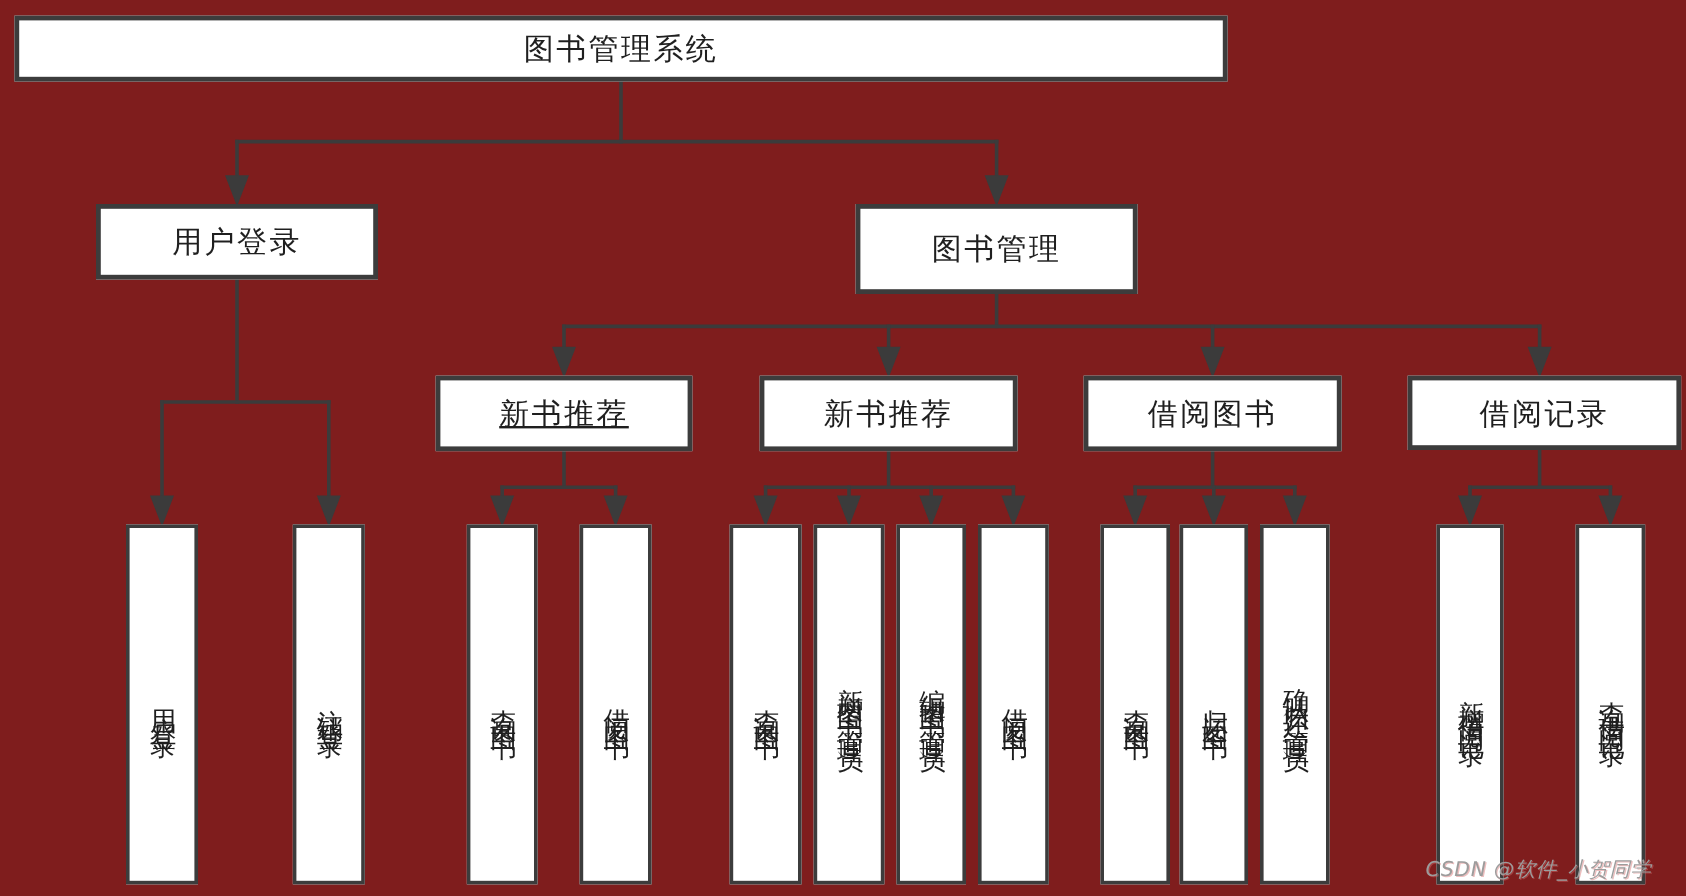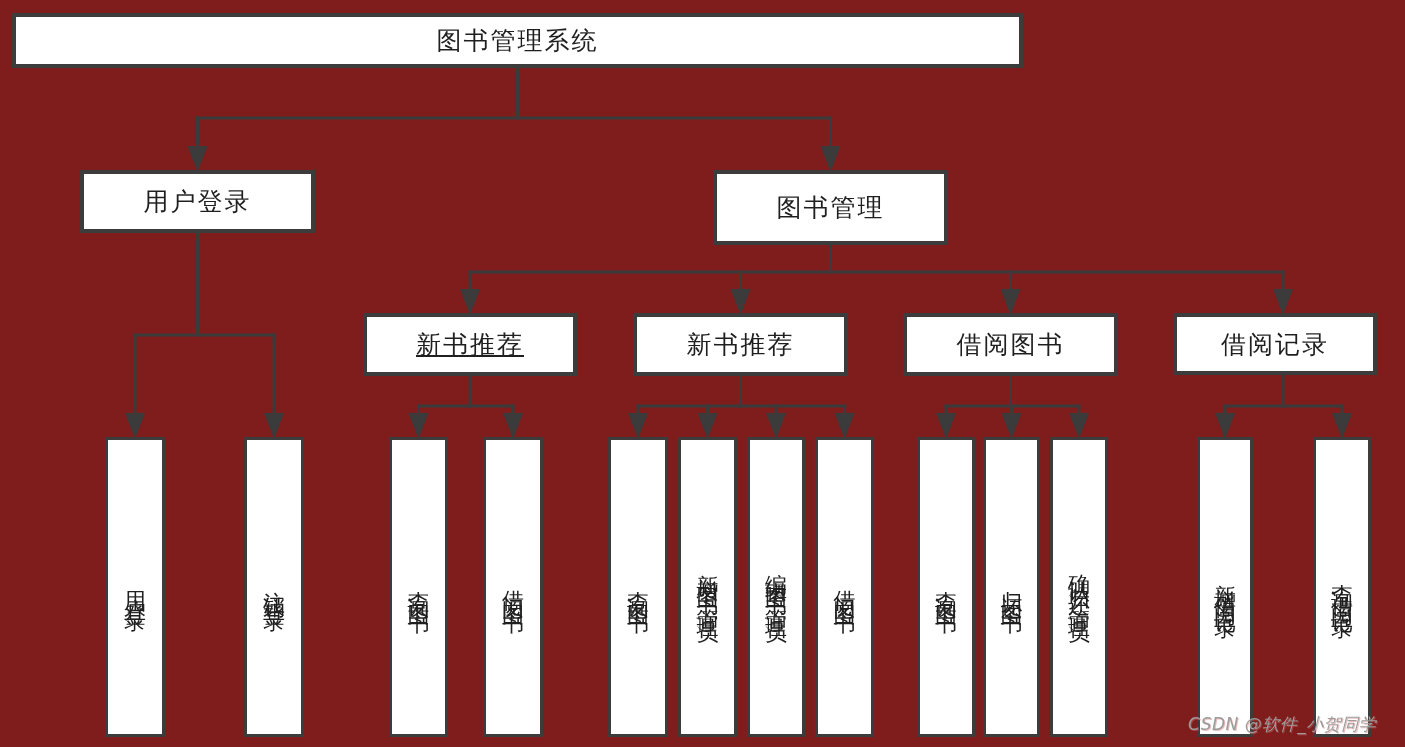--- a/index.html
+++ b/index.html
@@ -140,21 +140,21 @@
       </div>
       <div class="node h" style="left: 363px; top: 313px; width: 214px; height: 63px; text-decoration: underline;">
         <span>新书推荐</span>
       </div>
       <div class="node h" style="left: 633px; top: 313px; width: 215px; height: 63px;">
         <span>新书推荐</span>
       </div>
       <div class="node h" style="left: 903px; top: 313px; width: 215px; height: 63px;">
         <span>借阅图书</span>
       </div>
-      <div class="node h" style="left: 1173px; top: 313px; width: 204px; height: 62px;">
+      <div class="node h" style="left: 1173px; top: 313px; width: 228px; height: 62px;">
         <span>借阅记录</span>
       </div>
       <div class="node v" style="left: 105px; top: 437px; width: 60px; height: 300px;">
         <span>用户登录</span>
       </div>
       <div class="node v" style="left: 244px; top: 437px; width: 60px; height: 300px;">
         <span>注销登录</span>
       </div>
       <div class="node v" style="left: 389px; top: 437px; width: 59px; height: 300px;">
         <span>查询图书</span>

